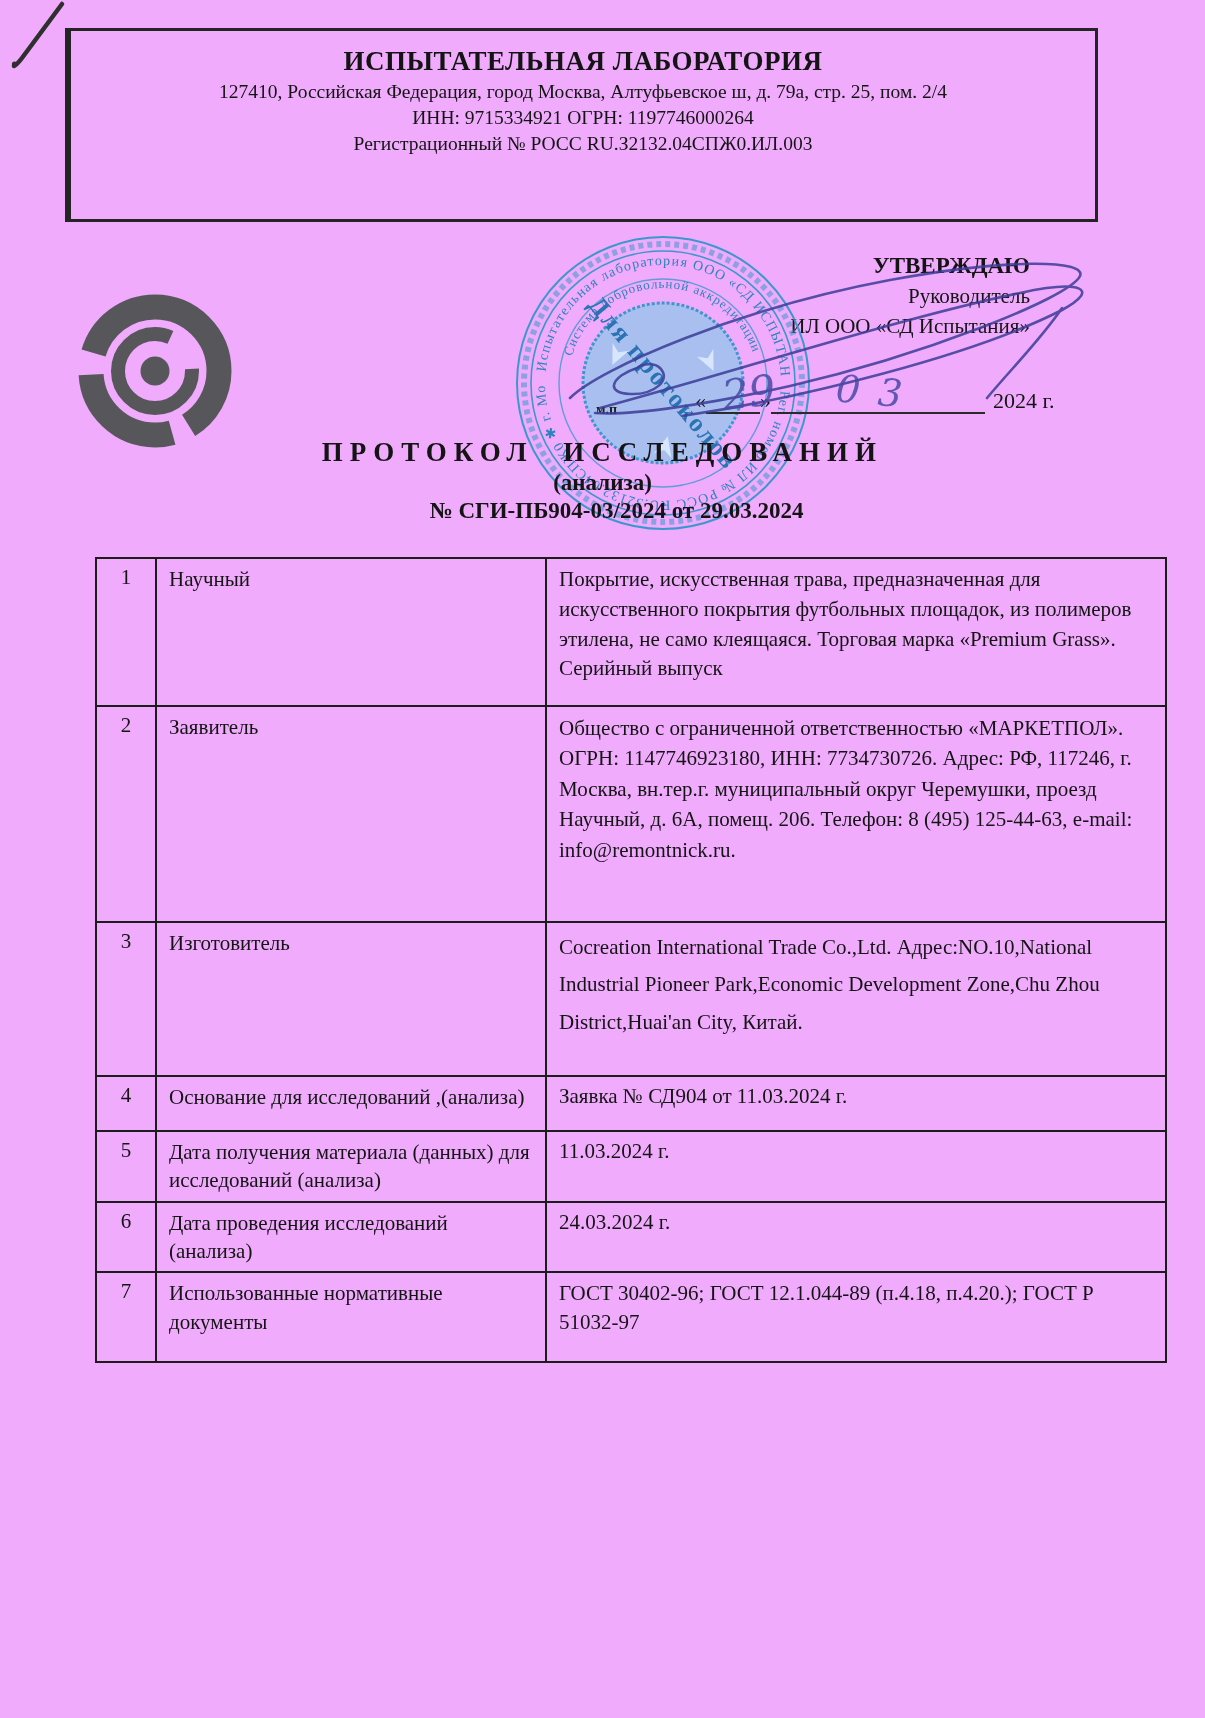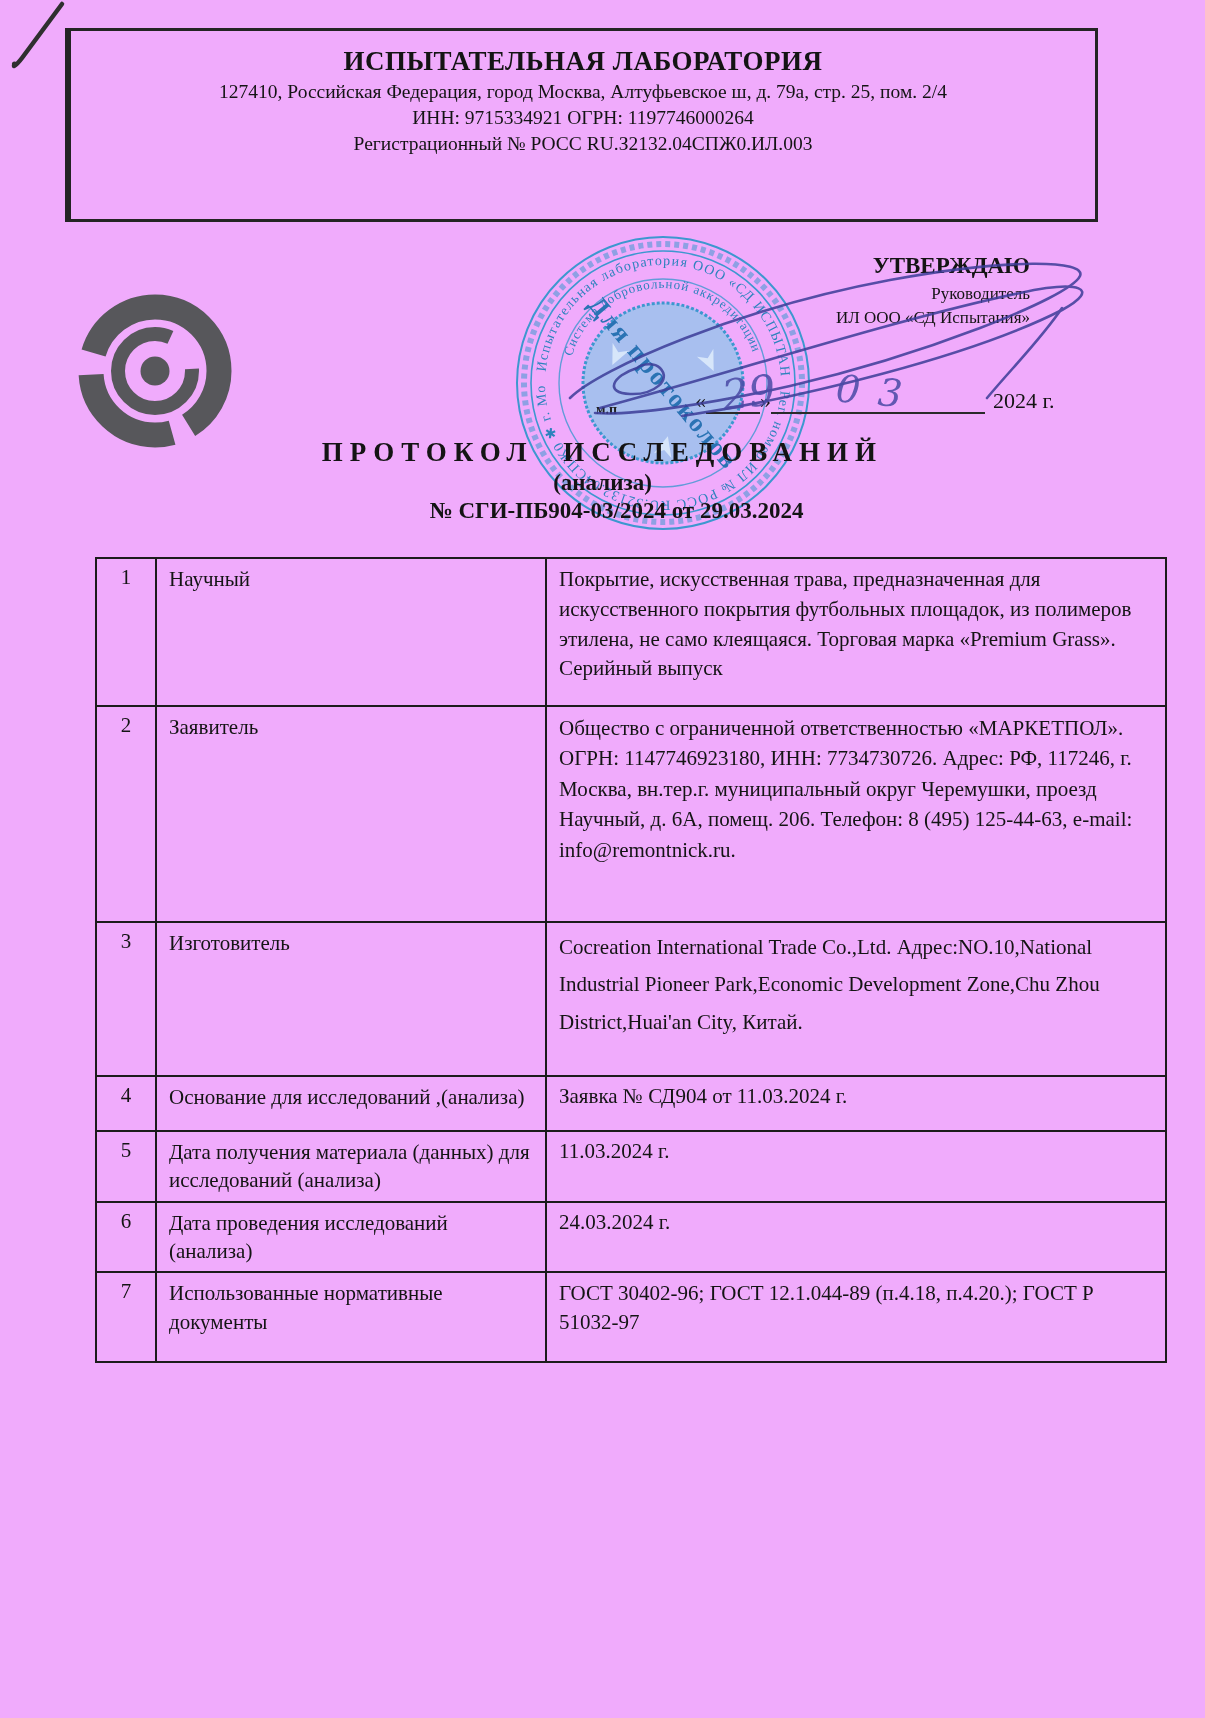--- a/index.html
+++ b/index.html
@@ -14,21 +14,21 @@
     left:65px;top:28px;width:1033px;height:194px;
     border:3px solid #242424;border-left:6px solid #242424;
     box-sizing:border-box;text-align:center;padding-top:15px;
   }
   .lh-title{font-size:27px;font-weight:bold;letter-spacing:.5px;}
   .lh-subtitle{font-size:21px;font-weight:bold;margin-top:5px;}
   .lh-line{font-size:19.5px;margin-top:4px;}
   
   .approval{right:175px;top:250px;text-align:right;line-height:1.4;}
   .ap-heading{font-size:23px;font-weight:bold;}
-  .ap-line{font-size:17px;}
+  .ap-line{font-size:21px;}
   
   .date-line{left:695px;top:388px;display:flex;align-items:flex-end;font-size:22px;z-index:6;}
   .dl-gap1{display:inline-block;width:54px;border-bottom:2px solid #2a2a2a;height:24px;}
   .dl-gap2{display:inline-block;width:214px;border-bottom:2px solid #2a2a2a;height:24px;}
   .dl-year{margin-left:8px;}
   .hand{
     font-family:"DejaVu Serif",serif;font-style:italic;color:#4a4aa6;z-index:7;opacity:.85;
   }
   .hand-day{left:722px;top:368px;font-size:42px;transform:rotate(-7deg);}
   .hand-month{left:836px;top:370px;font-size:38px;letter-spacing:18px;transform:rotate(5deg);}

